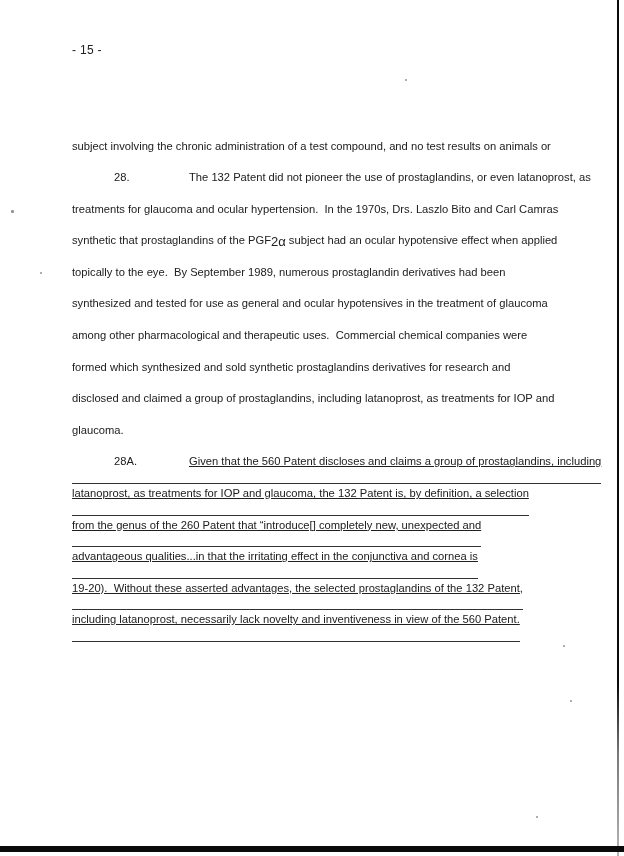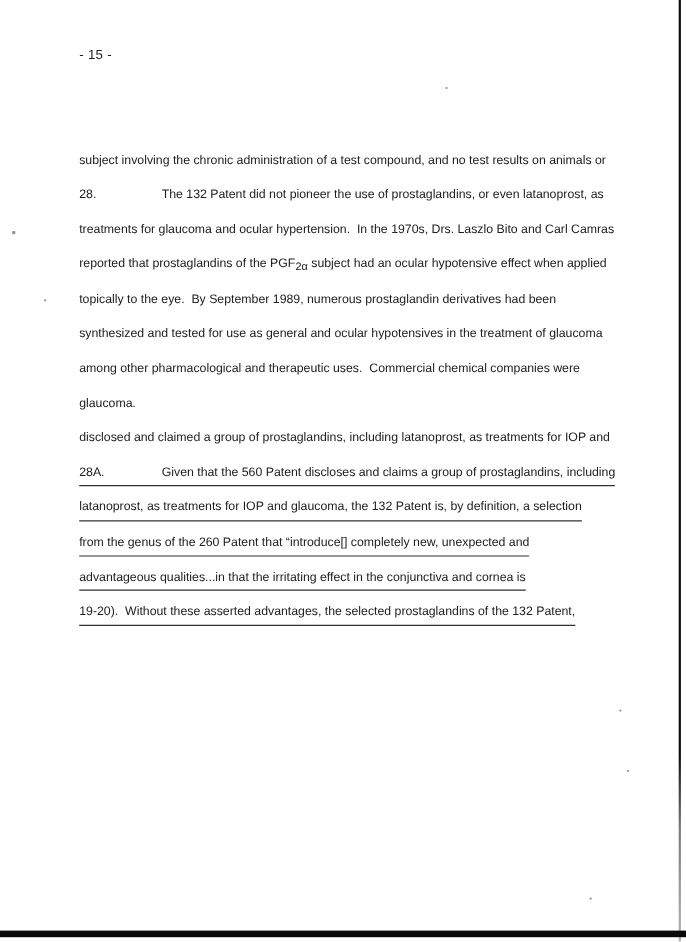--- a/index.html
+++ b/index.html
@@ -35,31 +35,33 @@
     white-space: pre;
     overflow: visible;
   }
   .intro { margin-top: 83px; }
   .p28  { margin-top: 16px; }
   .p28a { margin-top: 10px; }
   .pnum-label {
     display: inline-block;
     width: 75px;
     white-space: pre;
+    margin-left: 42px;
   }
   sub.chem {
-    font-size: 10px;
+    font-size: 13px;
     line-height: 0;
     vertical-align: -2px;
   }
   .uline {
     display: inline-block;
     border-bottom: 1.5px solid rgba(32,32,32,0.92);
-    padding-bottom: 5px;
+    padding-bottom: 15px;
     white-space: pre;
+    text-decoration: underline;
   }
   
   .edge-line {
     position: absolute;
     left: 617px; top: 0;
     width: 2px; height: 856px;
     background: linear-gradient(
       to bottom,
       #0a0a0a 0%, #0a0a0a 80%,
       rgba(10,10,10,0.55) 88%,
@@ -91,34 +93,36 @@
 
     <div class="pagenum">- 15 -</div>
 
     <div class="para intro">
       <div class="line">subject involving the chronic administration of a test compound, and no test results on animals or</div>
     </div>
 
     <div class="para p28">
       <div class="line"><span class="pnum-label">28.</span><span>The 132 Patent did not pioneer the use of prostaglandins, or even latanoprost, as</span></div>
       <div class="line">treatments for glaucoma and ocular hypertension.  In the 1970s, Drs. Laszlo Bito and Carl Camras</div>
-      <div class="line"><span>reported that prostaglandins of the PGF</span><sub class="chem">2α</sub><span> subject had an ocular hypotensive effect when applied</span></div>
+      <div class="line"><span>synthetic that prostaglandins of the PGF</span><sub class="chem">2α</sub><span> subject had an ocular hypotensive effect when applied</span></div>
       <div class="line">topically to the eye.  By September 1989, numerous prostaglandin derivatives had been</div>
       <div class="line">synthesized and tested for use as general and ocular hypotensives in the treatment of glaucoma</div>
       <div class="line">among other pharmacological and therapeutic uses.  Commercial chemical companies were</div>
+      <div class="line">formed which synthesized and sold synthetic prostaglandins derivatives for research and</div>
+      <div class="line">disclosed and claimed a group of prostaglandins, including latanoprost, as treatments for IOP and</div>
       <div class="line">glaucoma.</div>
-      <div class="line">disclosed and claimed a group of prostaglandins, including latanoprost, as treatments for IOP and</div>
     </div>
 
     <div class="para p28a">
       <div class="line"><span class="uline"><span class="pnum-label">28A.</span><span>Given that the 560 Patent discloses and claims a group of prostaglandins, including</span></span></div>
       <div class="line"><span class="uline">latanoprost, as treatments for IOP and glaucoma, the 132 Patent is, by definition, a selection</span></div>
       <div class="line"><span class="uline">from the genus of the 260 Patent that “introduce[] completely new, unexpected and</span></div>
       <div class="line"><span class="uline">advantageous qualities...in that the irritating effect in the conjunctiva and cornea is</span></div>
       <div class="line"><span class="uline">19-20).  Without these asserted advantages, the selected prostaglandins of the 132 Patent,</span></div>
+      <div class="line"><span class="uline">including latanoprost, necessarily lack novelty and inventiveness in view of the 560 Patent.</span></div>
     </div>
 
   </div>
 
   <div class="edge-line"></div>
   <div class="bottom-bar"></div>
   <div class="speck s1"></div>
   <div class="speck s2"></div>
   <div class="speck s3"></div>
   <div class="speck s4"></div>

